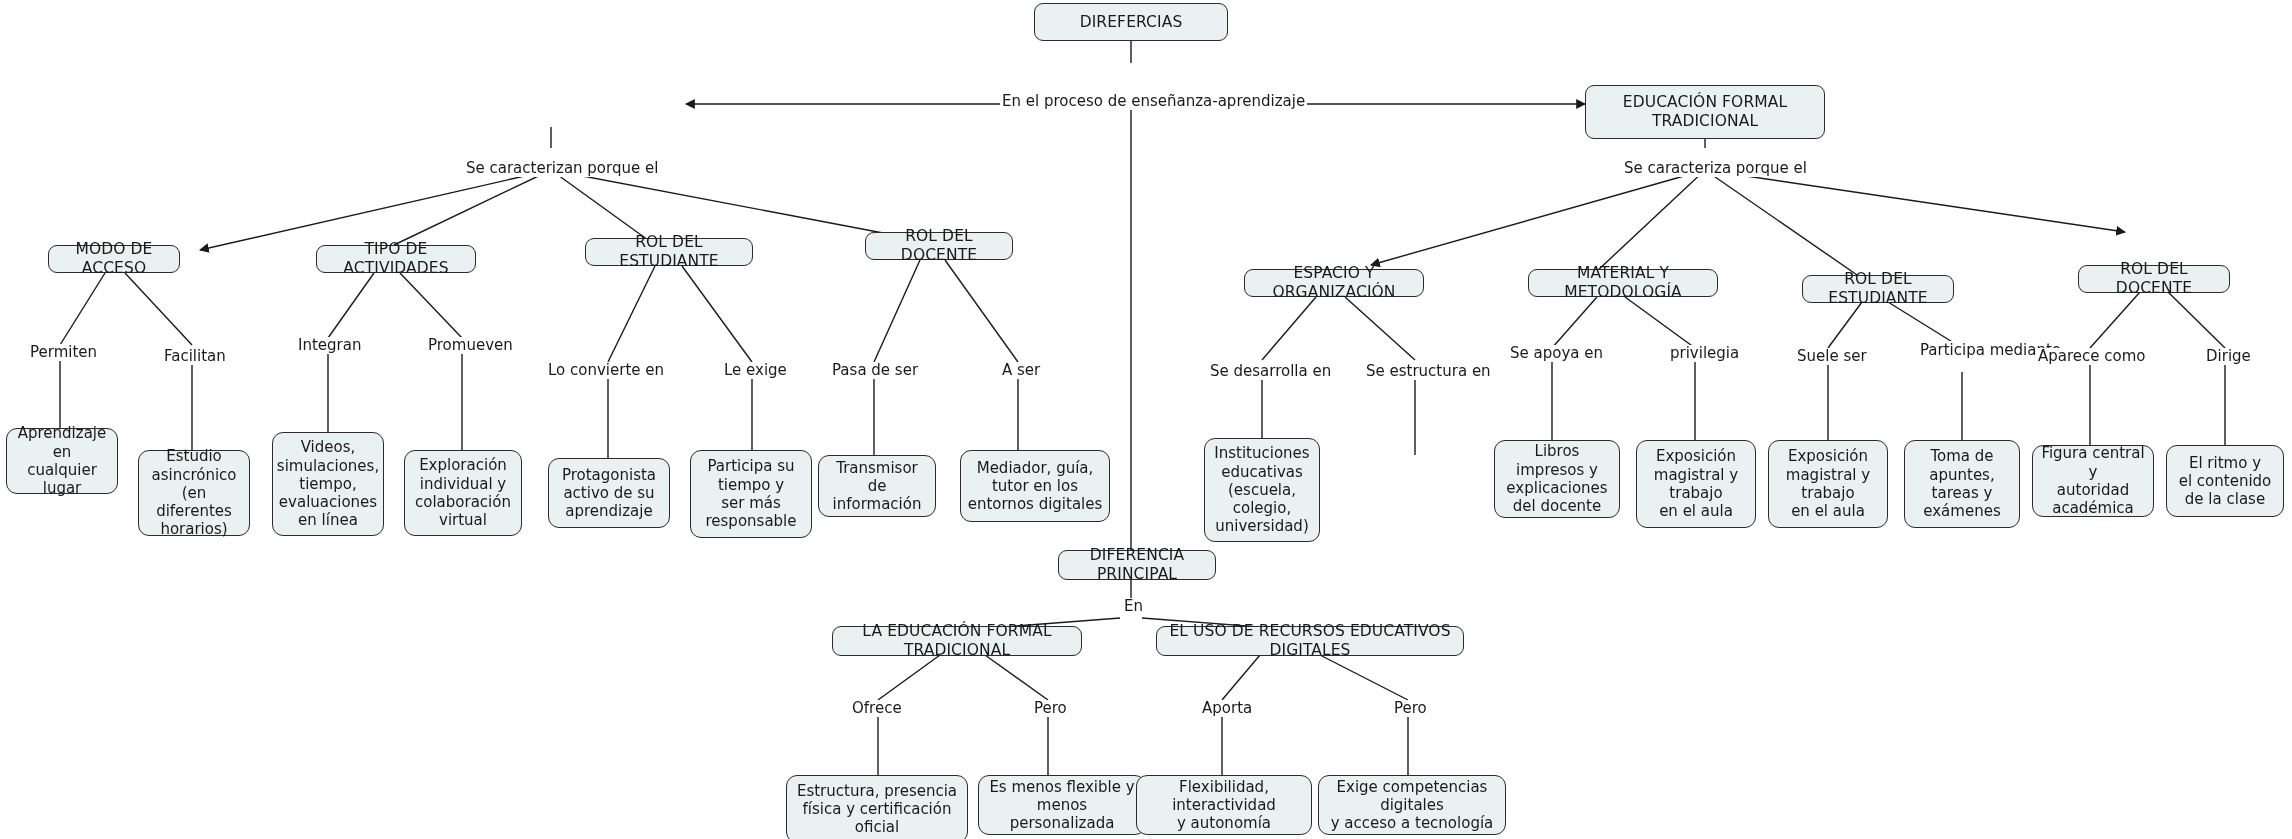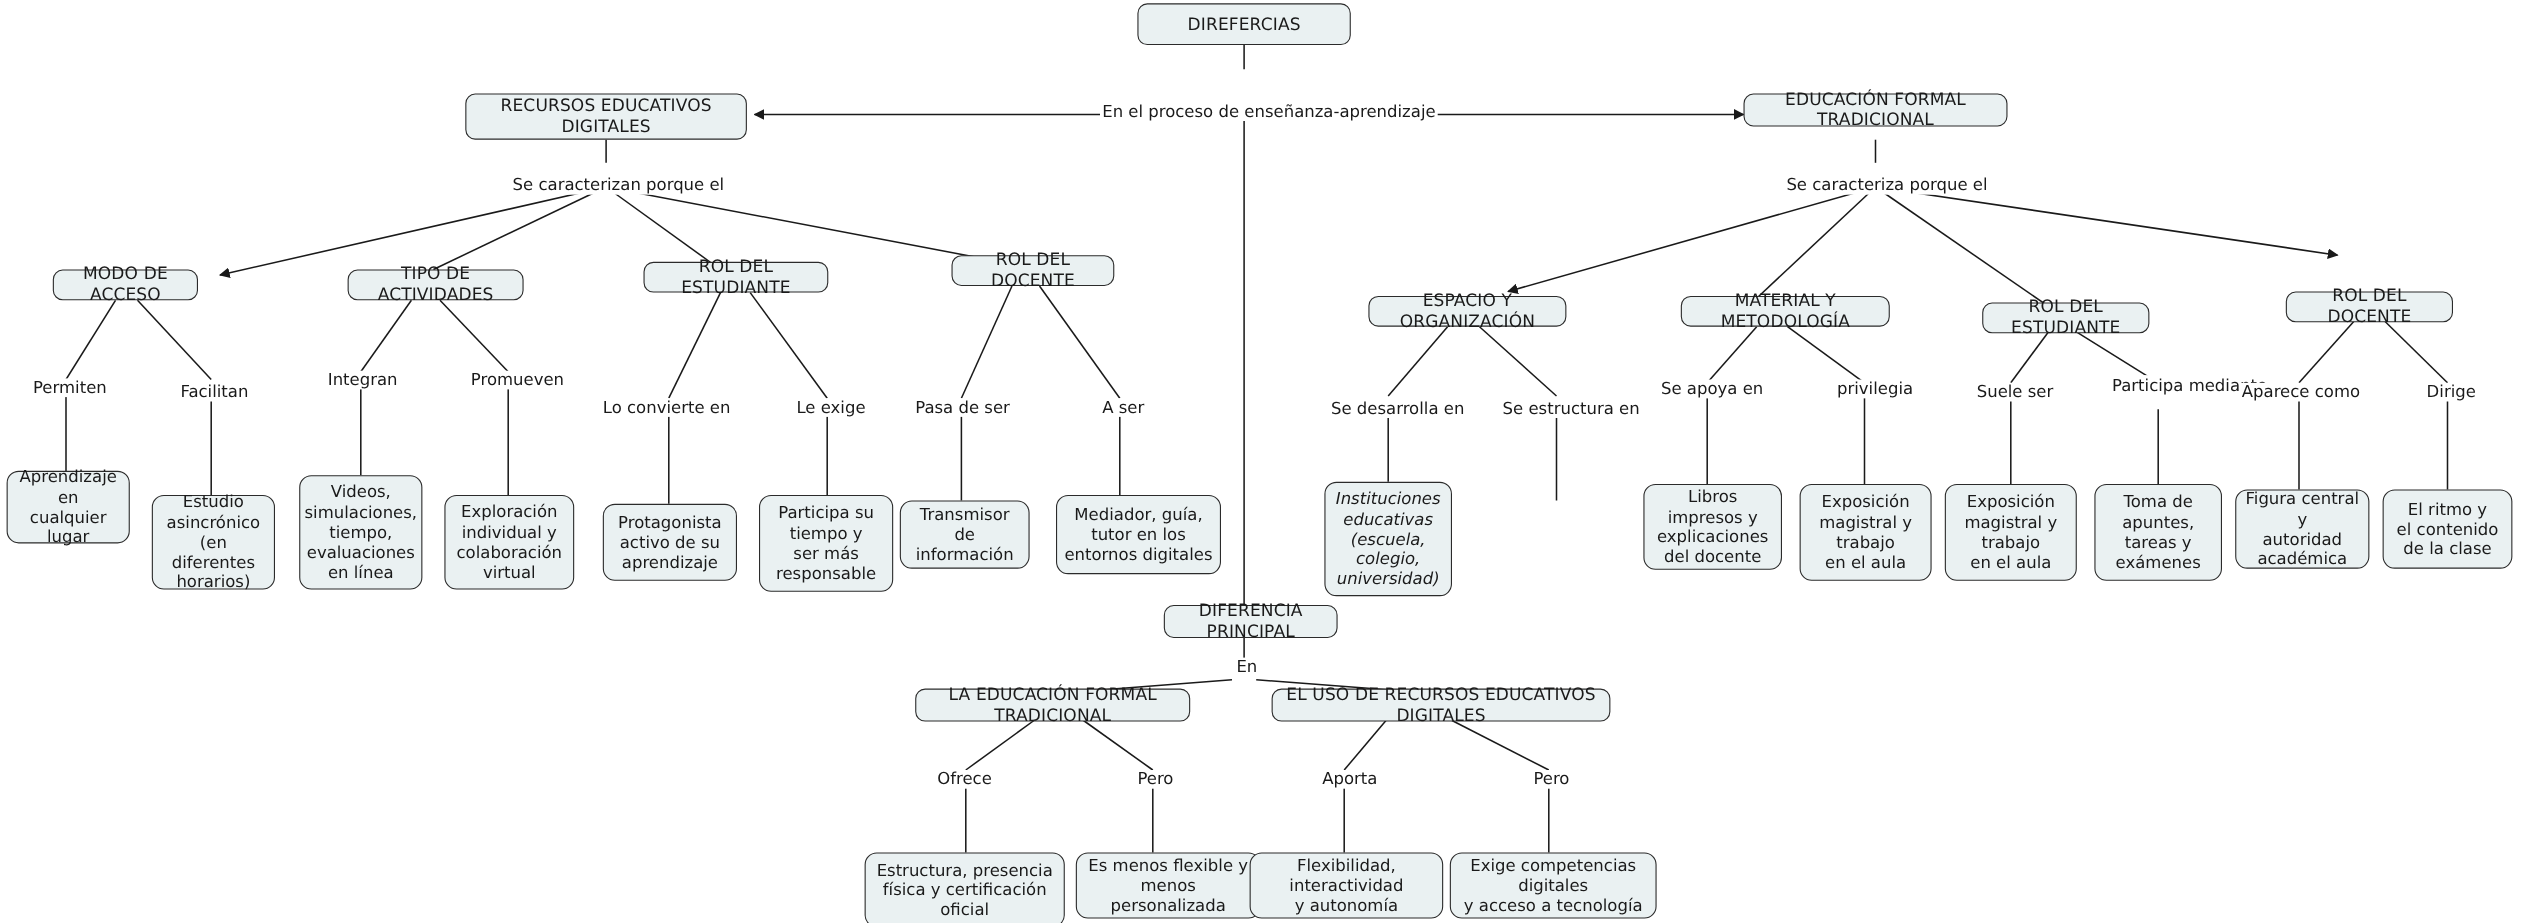--- a/index.html
+++ b/index.html
@@ -144,21 +144,20 @@
       <path d="M 1320 655 L 1408 700"></path>
       <path d="M 1222 714 L 1222 775"></path>
       <path d="M 1408 714 L 1408 775"></path>
     </g>
   </svg>
 
   <div class="node concept" style="left:1034px;top:3px;width:194px;height:38px;">DIREFERCIAS</div>
 
   <div class="linklabel" style="left:1000px;top:93px;">En el proceso de enseñanza-aprendizaje</div>
 
-  <div class="node concept" style="left:423px;top:85px;width:256px;height:42px;">RECURSOS EDUCATIVOS DIGITALES</div>
 
   <div class="linklabel" style="left:464px;top:160px;">Se caracterizan porque el</div>
 
   <div class="node concept" style="left:48px;top:245px;width:132px;height:28px;">MODO DE ACCESO</div>
   <div class="node concept" style="left:316px;top:245px;width:160px;height:28px;">TIPO DE ACTIVIDADES</div>
   <div class="node concept" style="left:585px;top:238px;width:168px;height:28px;">ROL DEL ESTUDIANTE</div>
   <div class="node concept" style="left:865px;top:232px;width:148px;height:28px;">ROL DEL DOCENTE</div>
 
   <div class="linklabel" style="left:28px;top:344px;">Permiten</div>
   <div class="linklabel" style="left:162px;top:348px;">Facilitan</div>
@@ -190,40 +189,40 @@
   <div class="node leaf" style="left:690px;top:450px;width:122px;height:88px;">Participa su
 tiempo y
 ser más
 responsable</div>
   <div class="node leaf" style="left:818px;top:455px;width:118px;height:62px;">Transmisor de
 información</div>
   <div class="node leaf" style="left:960px;top:450px;width:150px;height:72px;">Mediador, guía,
 tutor en los
 entornos digitales</div>
 
-  <div class="node concept" style="left:1585px;top:85px;width:240px;height:30px;">EDUCACIÓN FORMAL TRADICIONAL</div>
+  <div class="node concept" style="left:1585px;top:85px;width:240px;height:54px;">EDUCACIÓN FORMAL TRADICIONAL</div>
 
   <div class="linklabel" style="left:1622px;top:160px;">Se caracteriza porque el</div>
 
   <div class="node concept" style="left:1244px;top:269px;width:180px;height:28px;">ESPACIO Y ORGANIZACIÓN</div>
   <div class="node concept" style="left:1528px;top:269px;width:190px;height:28px;">MATERIAL Y METODOLOGÍA</div>
   <div class="node concept" style="left:1802px;top:275px;width:152px;height:28px;">ROL DEL ESTUDIANTE</div>
   <div class="node concept" style="left:2078px;top:265px;width:152px;height:28px;">ROL DEL DOCENTE</div>
 
   <div class="linklabel" style="left:1208px;top:363px;">Se desarrolla en</div>
   <div class="linklabel" style="left:1364px;top:363px;">Se estructura en</div>
   <div class="linklabel" style="left:1508px;top:345px;">Se apoya en</div>
   <div class="linklabel" style="left:1668px;top:345px;">privilegia</div>
   <div class="linklabel" style="left:1795px;top:348px;">Suele ser</div>
   <div class="linklabel" style="left:1918px;top:341px;text-align:center;line-height:1.2;">Participa
 mediante</div>
   <div class="linklabel" style="left:2036px;top:348px;">Aparece como</div>
   <div class="linklabel" style="left:2204px;top:348px;">Dirige</div>
 
-  <div class="node leaf" style="left:1204px;top:438px;width:116px;height:104px;font-style:italic;">Instituciones
+  <div class="node leaf" style="left:1204px;top:438px;width:116px;height:104px;">Instituciones
 educativas
 (escuela,
 colegio,
 universidad)</div>
   <div class="node leaf" style="left:1494px;top:440px;width:126px;height:78px;">Libros impresos y
 explicaciones
 del docente</div>
   <div class="node leaf" style="left:1636px;top:440px;width:120px;height:88px;">Exposición
 magistral y
 trabajo

